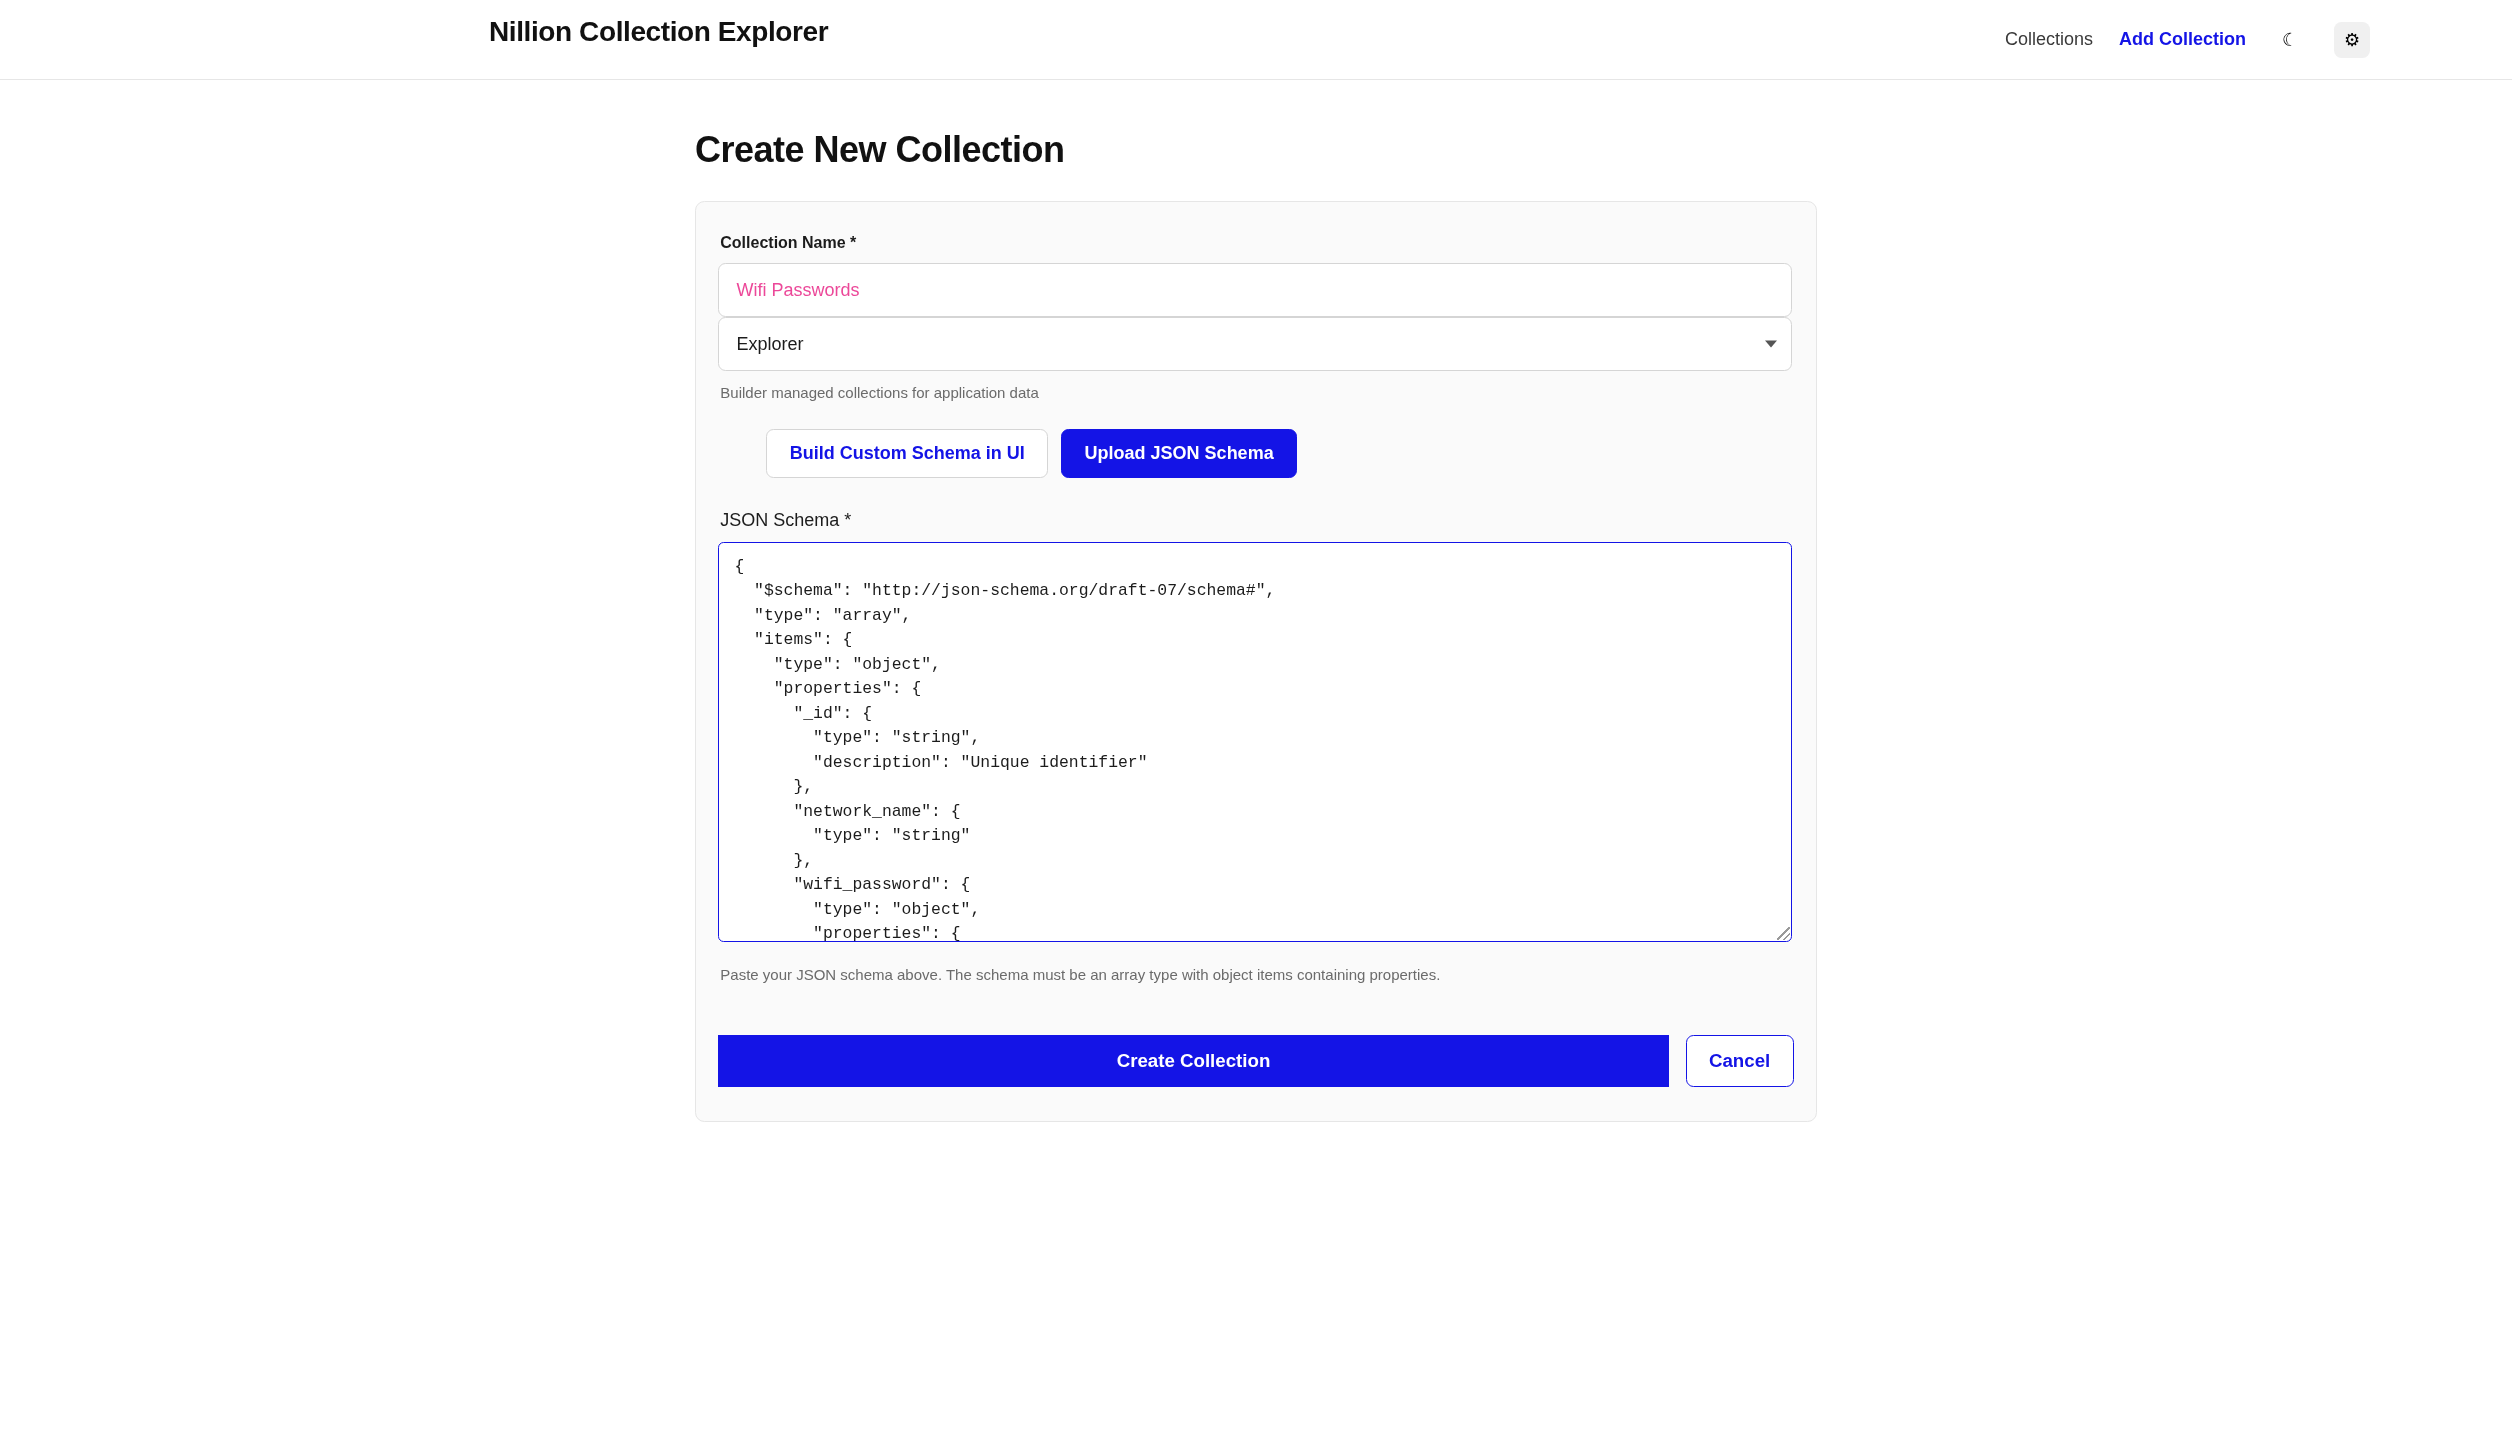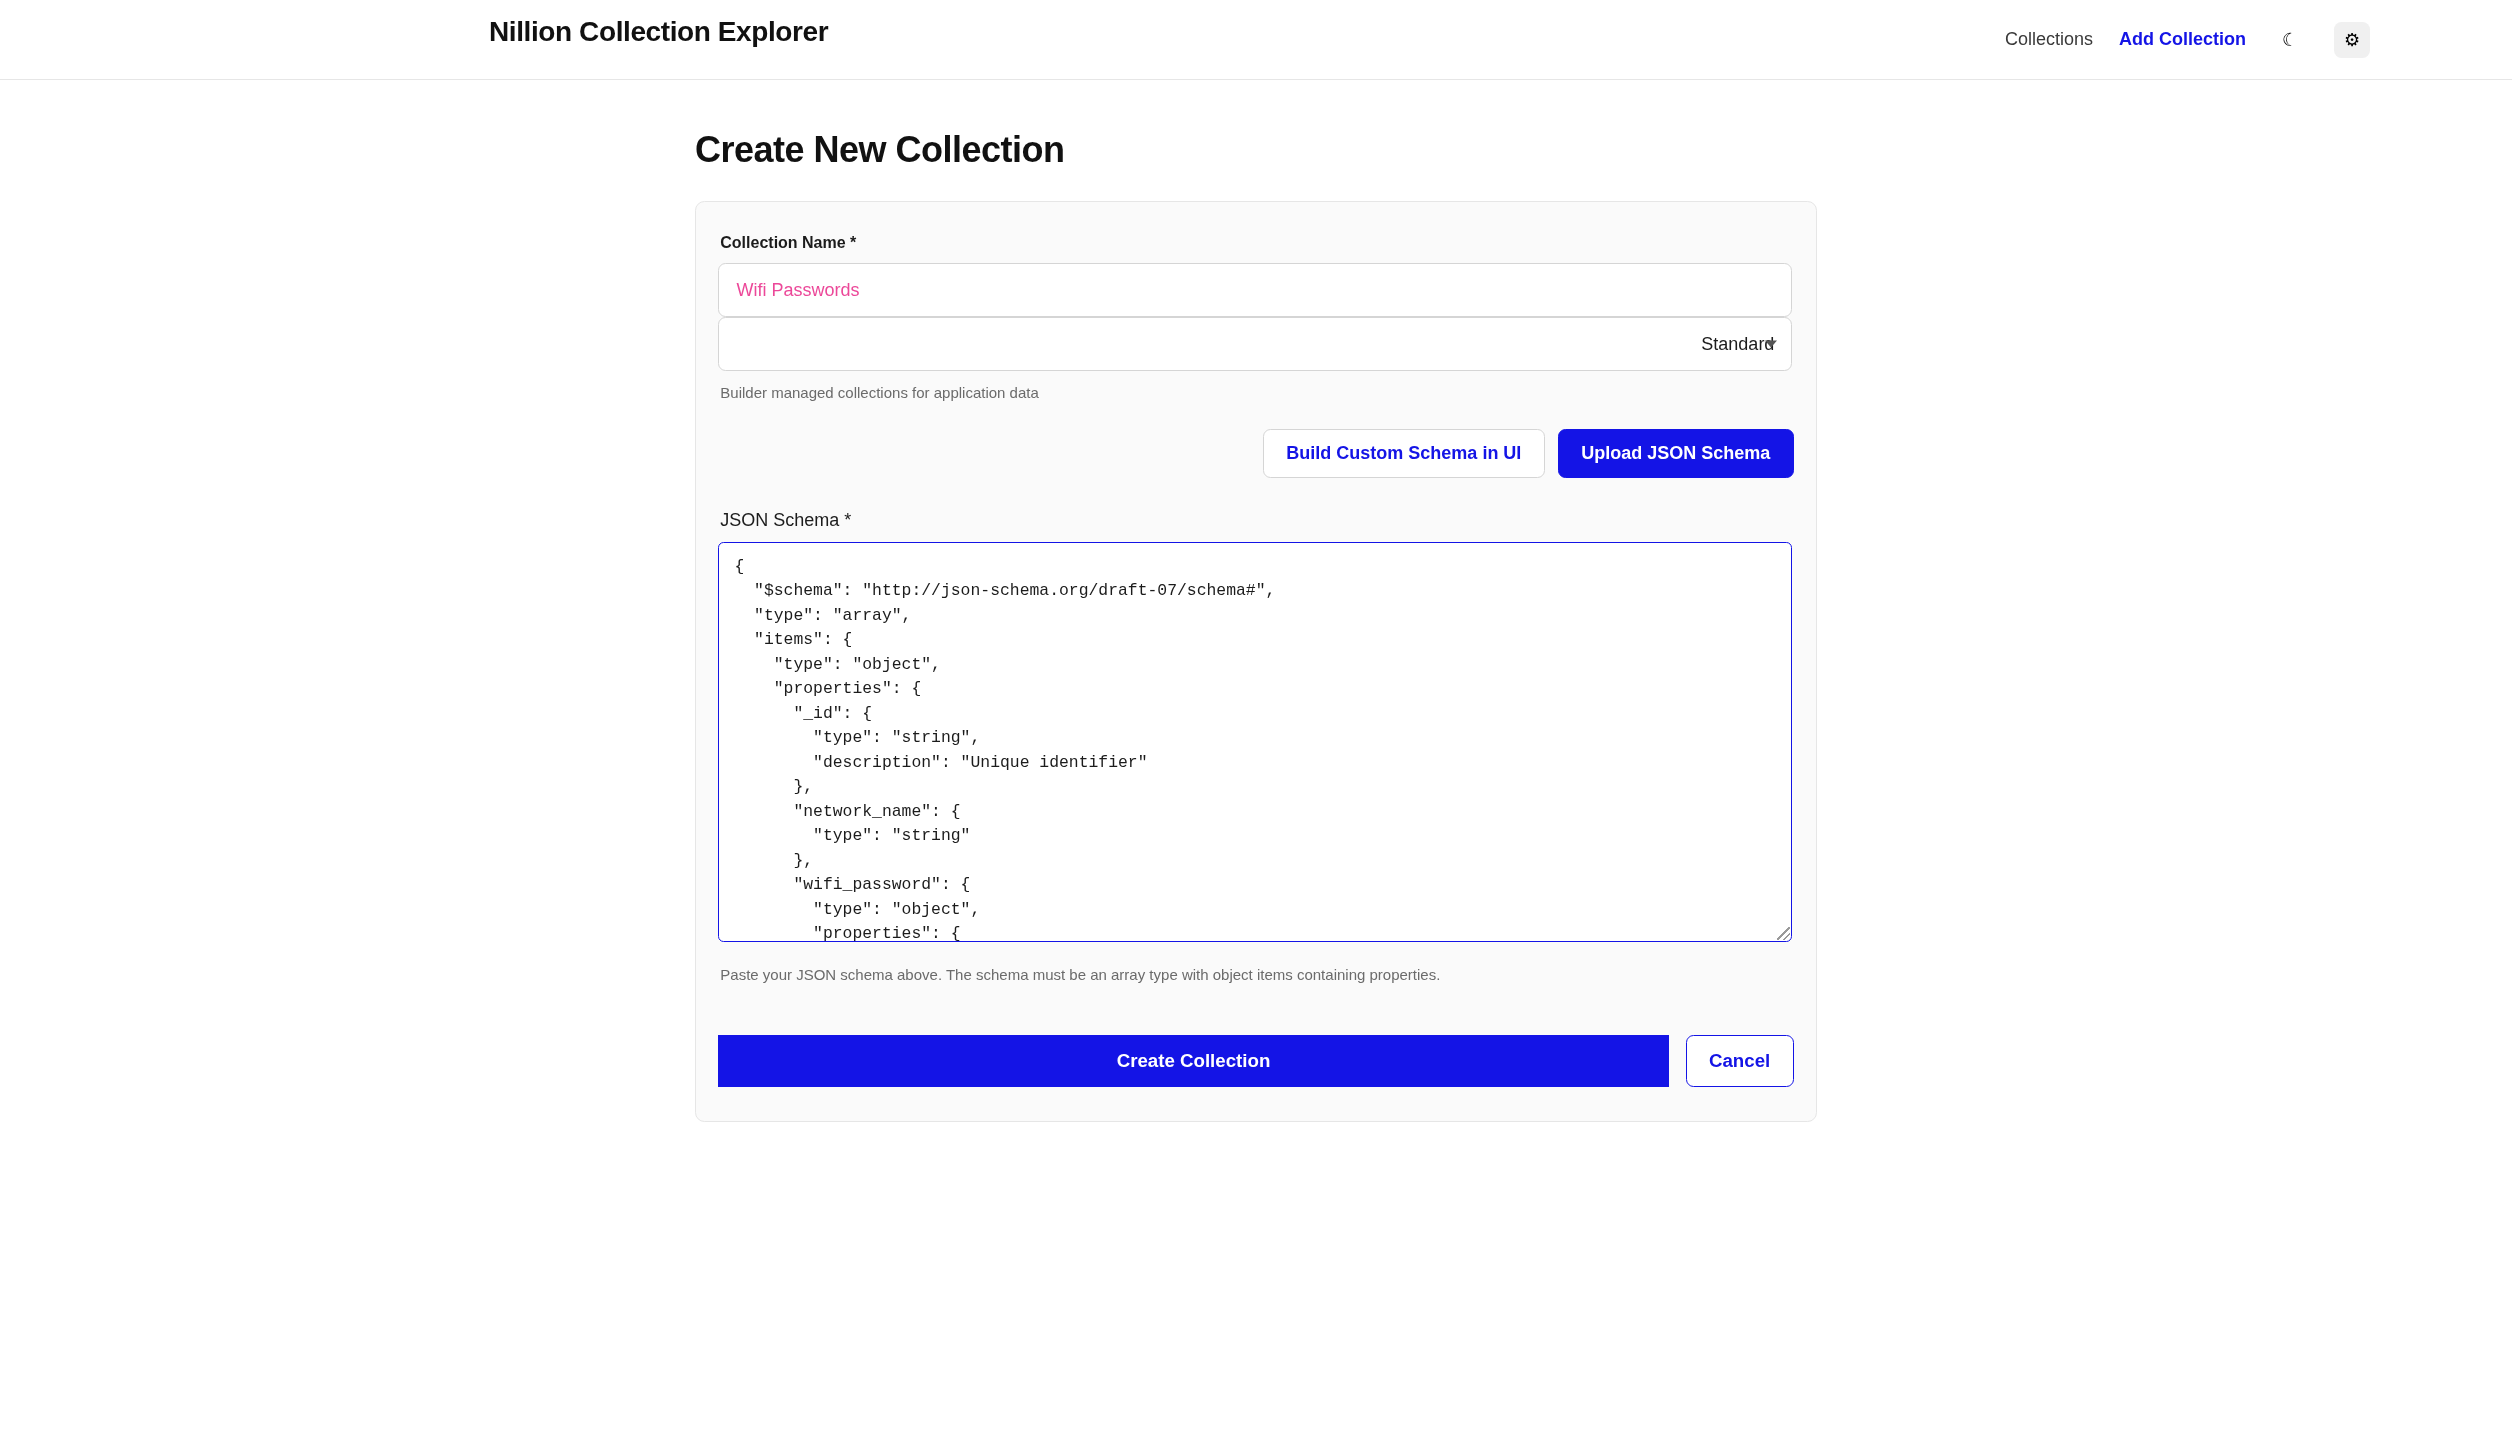--- a/index.html
+++ b/index.html
@@ -1,15 +1,15 @@
 <!DOCTYPE html>
 <html style="font-size:15px"><head>
 <meta charset="utf-8">
 <style>
-  * { box-sizing: border-box; justify-content: flex-end; }
+  * { box-sizing: border-box; }
   html, body {
     margin: 0; padding: 0;
     width: 2512px; height: 1455px;
     background: #ffffff;
     font-family: "Liberation Sans", sans-serif;
     color: #111111;
     overflow: hidden;
   }
 
   
@@ -263,21 +263,21 @@
     <div class="page-title">Create New Collection</div>
   </div>
 
   <div class="card">
 
     <div class="field-label">Collection Name *</div>
     <input class="text-input" type="text" value="Wifi Passwords" style="">
 
     <div class="select-wrap">
       <div class="select-box">
-        <span>Standard</span>
+        <span>Explorer</span>
       </div>
       <span class="select-caret"></span>
     </div>
     <div class="hint">Builder managed collections for application data</div>
 
     <div class="seg-row">
       <div class="seg-btn inactive">Build Custom Schema in UI</div>
       <div class="seg-btn active">Upload JSON Schema</div>
     </div>
 

